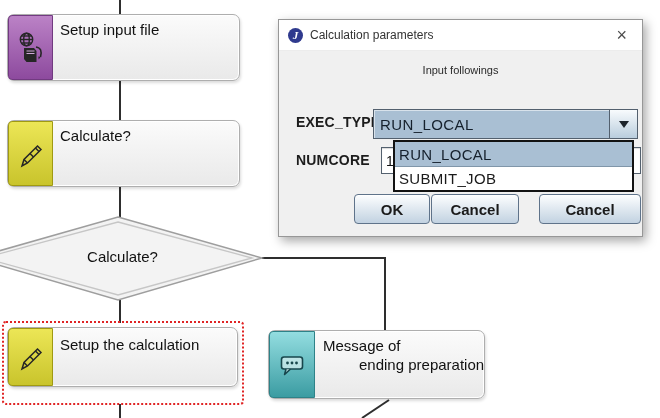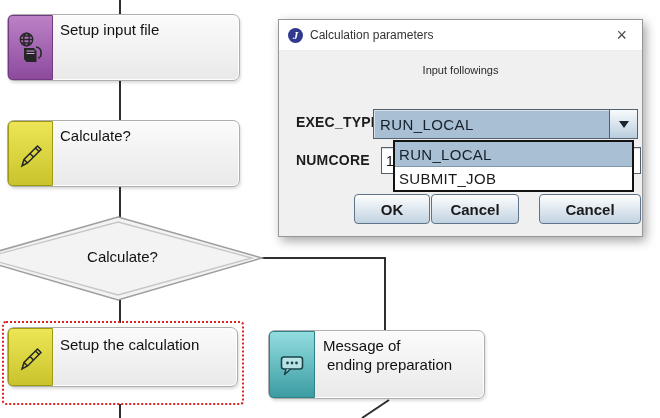--- a/index.html
+++ b/index.html
@@ -168,21 +168,21 @@
       <svg width="32" height="32" viewBox="0 0 32 32">
         <rect x="5.5" y="8" width="21" height="12" rx="2.5" fill="rgba(255,255,255,0.55)" stroke="#17464c" stroke-width="1.6"></rect>
         <path d="M10 20 L8.6 25.5 L14.5 20" fill="rgba(255,255,255,0.55)" stroke="#17464c" stroke-width="1.6" stroke-linejoin="round"></path>
         <circle cx="11.5" cy="14" r="1.4" fill="#17464c"></circle>
         <circle cx="16" cy="14" r="1.4" fill="#17464c"></circle>
         <circle cx="20.5" cy="14" r="1.4" fill="#17464c"></circle>
       </svg>
     </div>
     <div class="node-label" style="left:54px;">
       <div>Message of</div>
-      <div style="padding-left:4px;">ending preparation</div>
+      <div style="padding-left:4px;margin-left:32px;">ending preparation</div>
     </div>
   </div>
 
   <div class="dialog">
     <div class="titlebar">
       <div class="app-icon">J</div>
       <div class="title-text">Calculation parameters</div>
       <div class="close-btn">×</div>
     </div>
     <div class="dialog-body">

